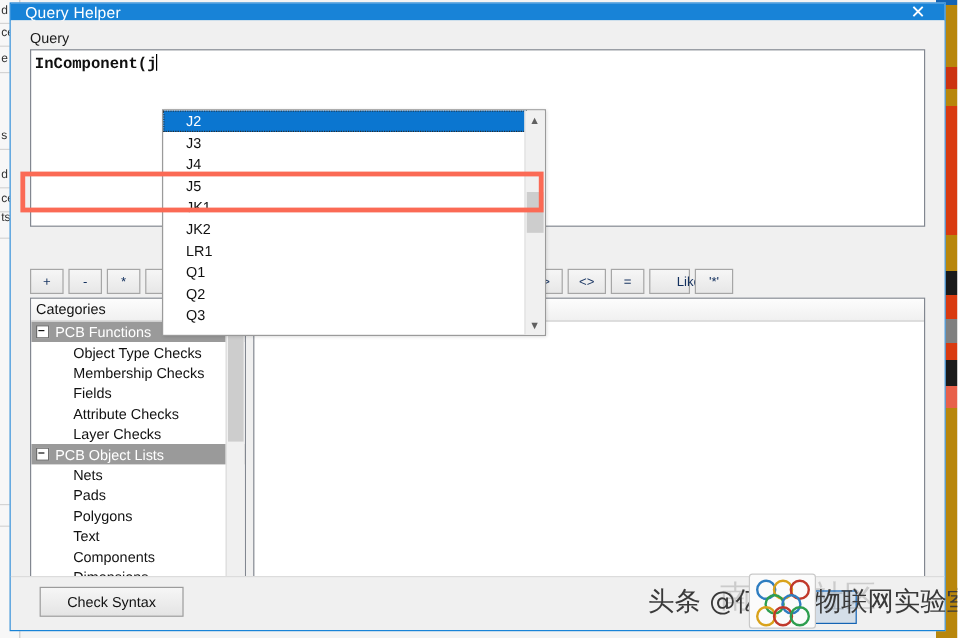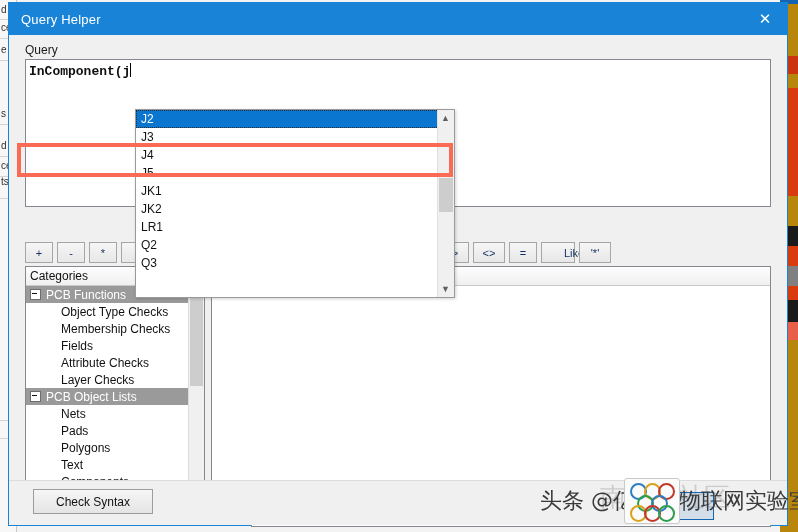--- a/index.html
+++ b/index.html
@@ -89,21 +89,21 @@
     position: absolute;
     left: 8px; top: 2px;
     width: 780px; height: 524px;
     background: #f0f0f0;
     border: 1px solid #1883d7;
     box-sizing: border-box;
     display: flex;
     flex-direction: column;
   }
   .titlebar {
-    height: 32px;
+    height: 14px;
     background: #1883d7;
     display: flex;
     align-items: center;
     flex: none;
   }
   .titlebar .title {
     color: #ffffff;
     font-size: 13px;
     padding-left: 12px;
     letter-spacing: .2px;
@@ -331,21 +331,21 @@
   .ac-list {
     position: absolute;
     left: 0; top: 0;
     width: 303px;
     height: 100%;
   }
   .ac-item {
     height: 18px;
     display: flex;
     align-items: center;
-    padding-left: 5px;
+    padding-left: 19px;
     font-size: 12px;
     color: #111;
     box-sizing: border-box;
     cursor: pointer;
     white-space: nowrap;
   }
   .ac-item.selected {
     background: #0b76d0;
     color: #ffffff;
     outline: 1px dotted #2b2b2b;
@@ -552,20 +552,21 @@
 
       <div class="autocomplete">
         <div class="ac-list" id="ac-list">
             <div class="ac-item selected">J2</div>
             <div class="ac-item">J3</div>
             <div class="ac-item">J4</div>
             <div class="ac-item">J5</div>
             <div class="ac-item">JK1</div>
             <div class="ac-item">JK2</div>
             <div class="ac-item">LR1</div>
+            <div class="ac-item">Q1</div>
             <div class="ac-item">Q2</div>
             <div class="ac-item">Q3</div>
           </div>
         <div class="ac-scroll">
           <div class="sb-arrow" style="top:0;">▲</div>
           <div class="sb-thumb" style="top:68px;height:34px;"></div>
           <div class="sb-arrow" style="bottom:0;">▼</div>
         </div>
       </div>
 

